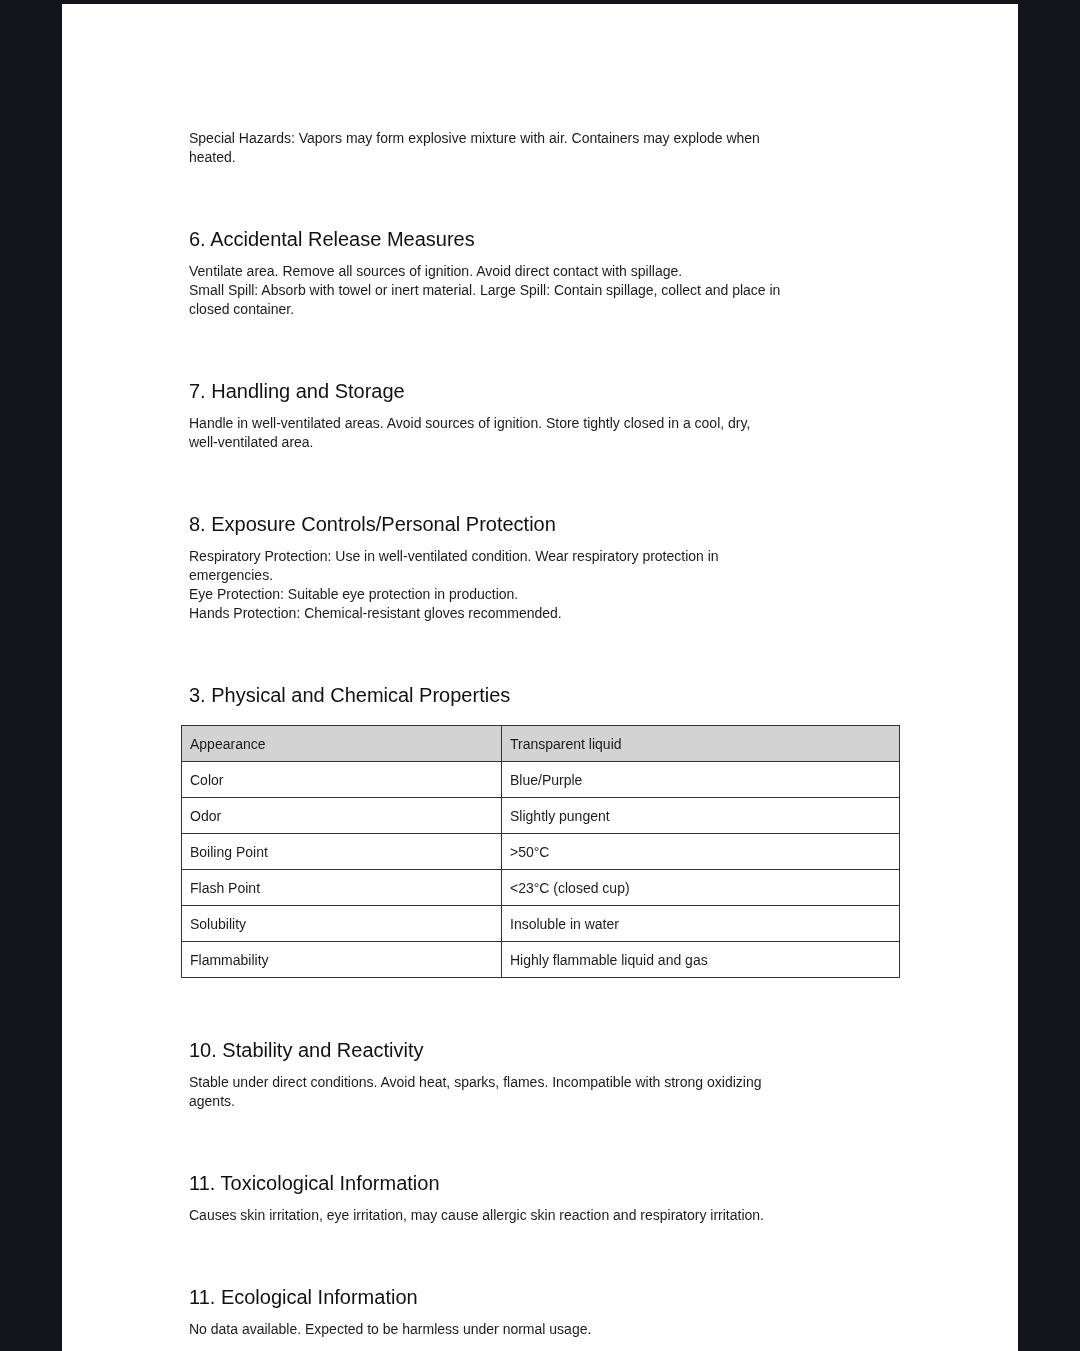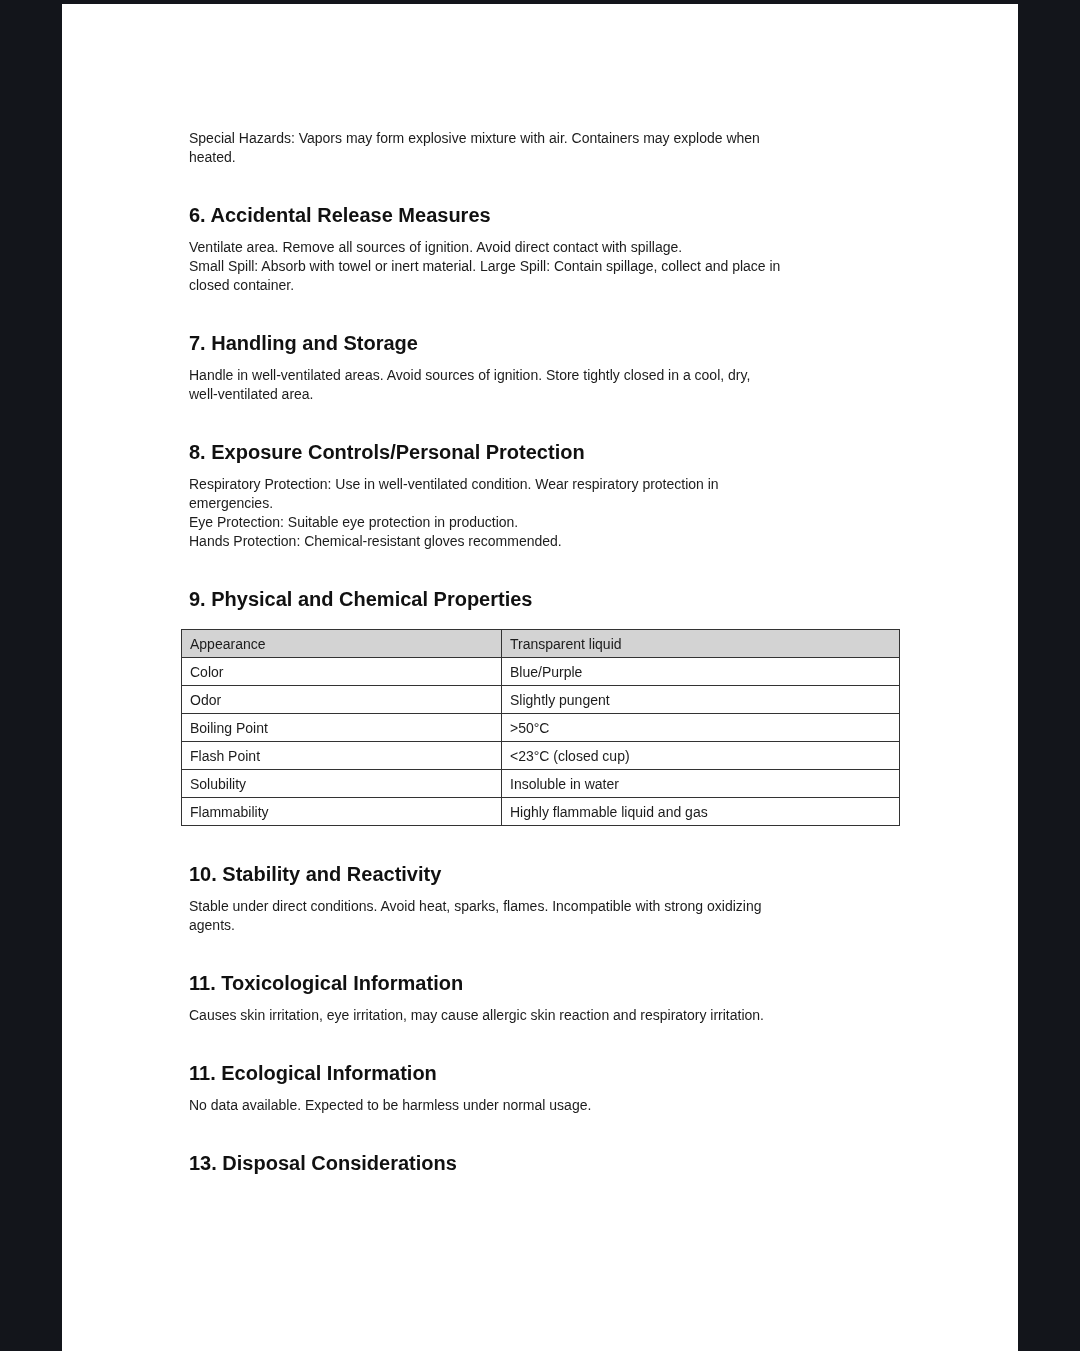--- a/index.html
+++ b/index.html
@@ -30,36 +30,36 @@
     color: #1c1c1c;
   }
   p.body-text {
     margin: 0;
     font-size: 14px;
     line-height: 19px;
     white-space: pre-line;
     color: #1c1c1c;
   }
   h2.section-heading {
-    margin: 36px 0 11px 0;
+    margin: 60px 0 11px 0;
     font-size: 20px;
     line-height: 24px;
-    font-weight: 700;
+    font-weight: 400;
     color: #111111;
   }
   table.props {
     border-collapse: collapse;
     width: 719px;
     margin: 18px 0 0 -8px;
     table-layout: fixed;
   }
   table.props td {
     border: 1px solid #333333;
     padding: 4px 8px;
-    height: 28px;
+    height: 36px;
     box-sizing: border-box;
     font-size: 14px;
     line-height: 18px;
     vertical-align: middle;
     color: #1c1c1c;
   }
   table.props col.c1 { width: 320px; }
   table.props tr.header-row td { background: #d3d3d3; }
 </style>
 </head>
@@ -80,21 +80,21 @@
       <h2 class="section-heading">7. Handling and Storage</h2>
       <p class="body-text">Handle in well-ventilated areas. Avoid sources of ignition. Store tightly closed in a cool, dry,
 well-ventilated area.</p>
 
       <h2 class="section-heading">8. Exposure Controls/Personal Protection</h2>
       <p class="body-text">Respiratory Protection: Use in well-ventilated condition. Wear respiratory protection in
 emergencies.
 Eye Protection: Suitable eye protection in production.
 Hands Protection: Chemical-resistant gloves recommended.</p>
 
-      <h2 class="section-heading">9. Physical and Chemical Properties</h2>
+      <h2 class="section-heading">3. Physical and Chemical Properties</h2>
 
       <table class="props">
         <colgroup>
             <col class="c1">
             <col class="c2">
           </colgroup>
         <tbody>
           <tr class="header-row">
             <td>Appearance</td>
             <td>Transparent liquid</td>

